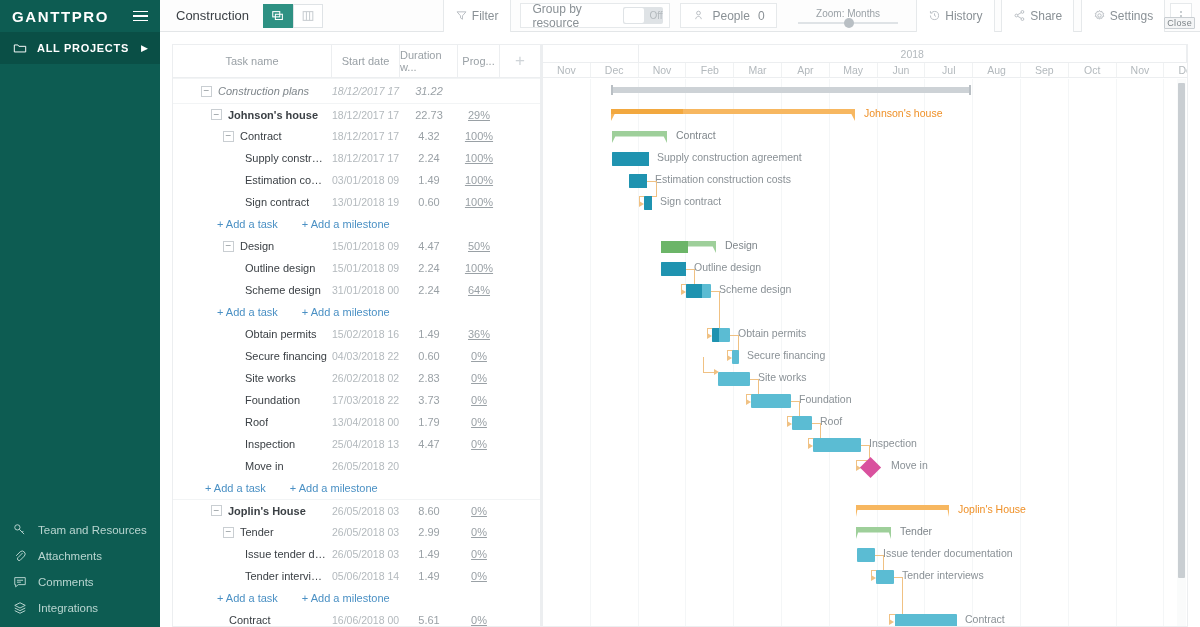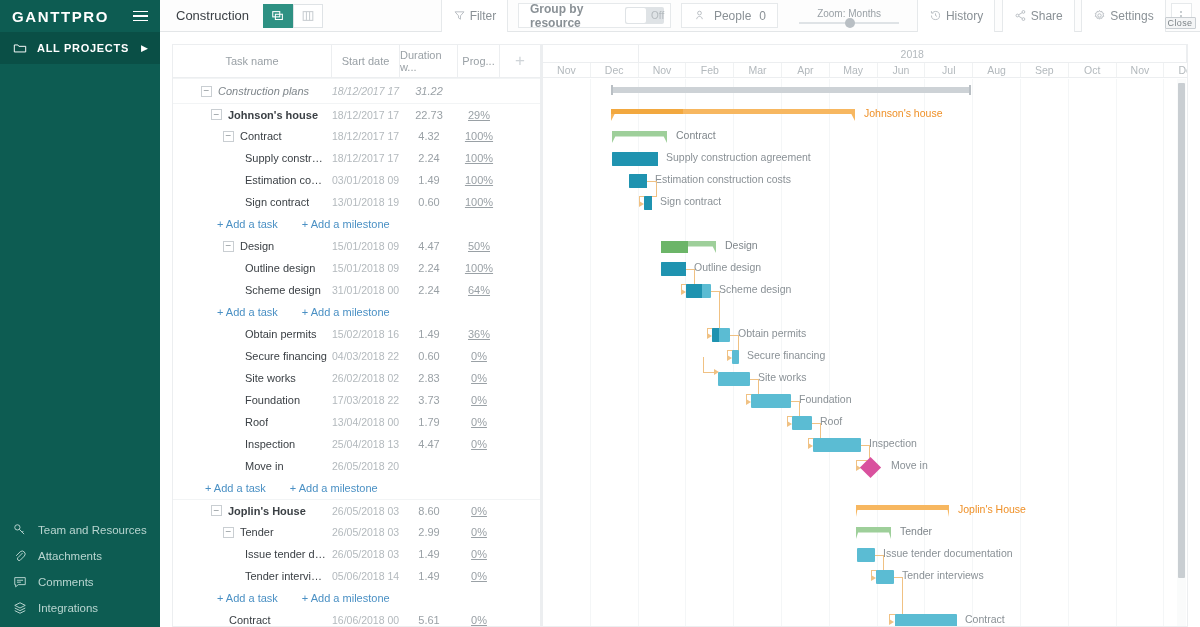--- a/index.html
+++ b/index.html
@@ -64,21 +64,21 @@
   }
   .tb-btn svg { width: 13px; height: 13px; stroke: #b6bcc1; fill: none; stroke-width: 1.15; }
   .spacer-a { width: 145px; }
   .spacer-b { width: 12px; }
   .spacer-c { width: 12px; }
 
   .grp-box {
     height: 25px; border: 1px solid #e6e9eb; background: #fff;
     display: flex; align-items: center; padding: 0 6px 0 11px; gap: 10px;
   }
-  .grp-box .t { font-size: 12px; color: #8a9196; font-weight: bold; }
+  .grp-box .t { font-size: 12px; color: #8a9196; }
   .toggle {
     width: 48px; height: 17px; background: #dfe3e6; border-radius: 2px;
     display: flex; align-items: center; position: relative; cursor: pointer;
   }
   .toggle .knob { width: 20px; height: 15px; background: #ffffff; border-radius: 2px; margin-left: 1px; }
   .toggle .off { font-size: 10px; color: #b3b9bd; margin-left: 5px; }
 
   .people-box {
     height: 25px; border: 1px solid #e6e9eb; background: #fff;
     display: flex; align-items: center; gap: 8px; padding: 0 11px; cursor: pointer;
@@ -643,21 +643,21 @@
         </div>
 
         <div class="g-row" style="top:47px">
           <div class="sumbar sum-green" style="left:69px;width:55px">
             <div class="body"></div>
             <div class="lbl lbl-green">Contract</div>
           </div>
         </div>
 
         <div class="g-row" style="top:69px">
-          <div class="bar task" style="left:69px;width:46px">
+          <div class="bar task" style="left:69px;width:37px">
             <div class="fill" style="width:100%"></div>
             <div class="lbl">Supply construction agreement</div>
           </div>
         </div>
 
         <div class="g-row" style="top:91px">
           <div class="bar task" style="left:86px;width:18px">
             <div class="fill" style="width:100%"></div>
             <div class="lbl">Estimation construction costs</div>
           </div>

